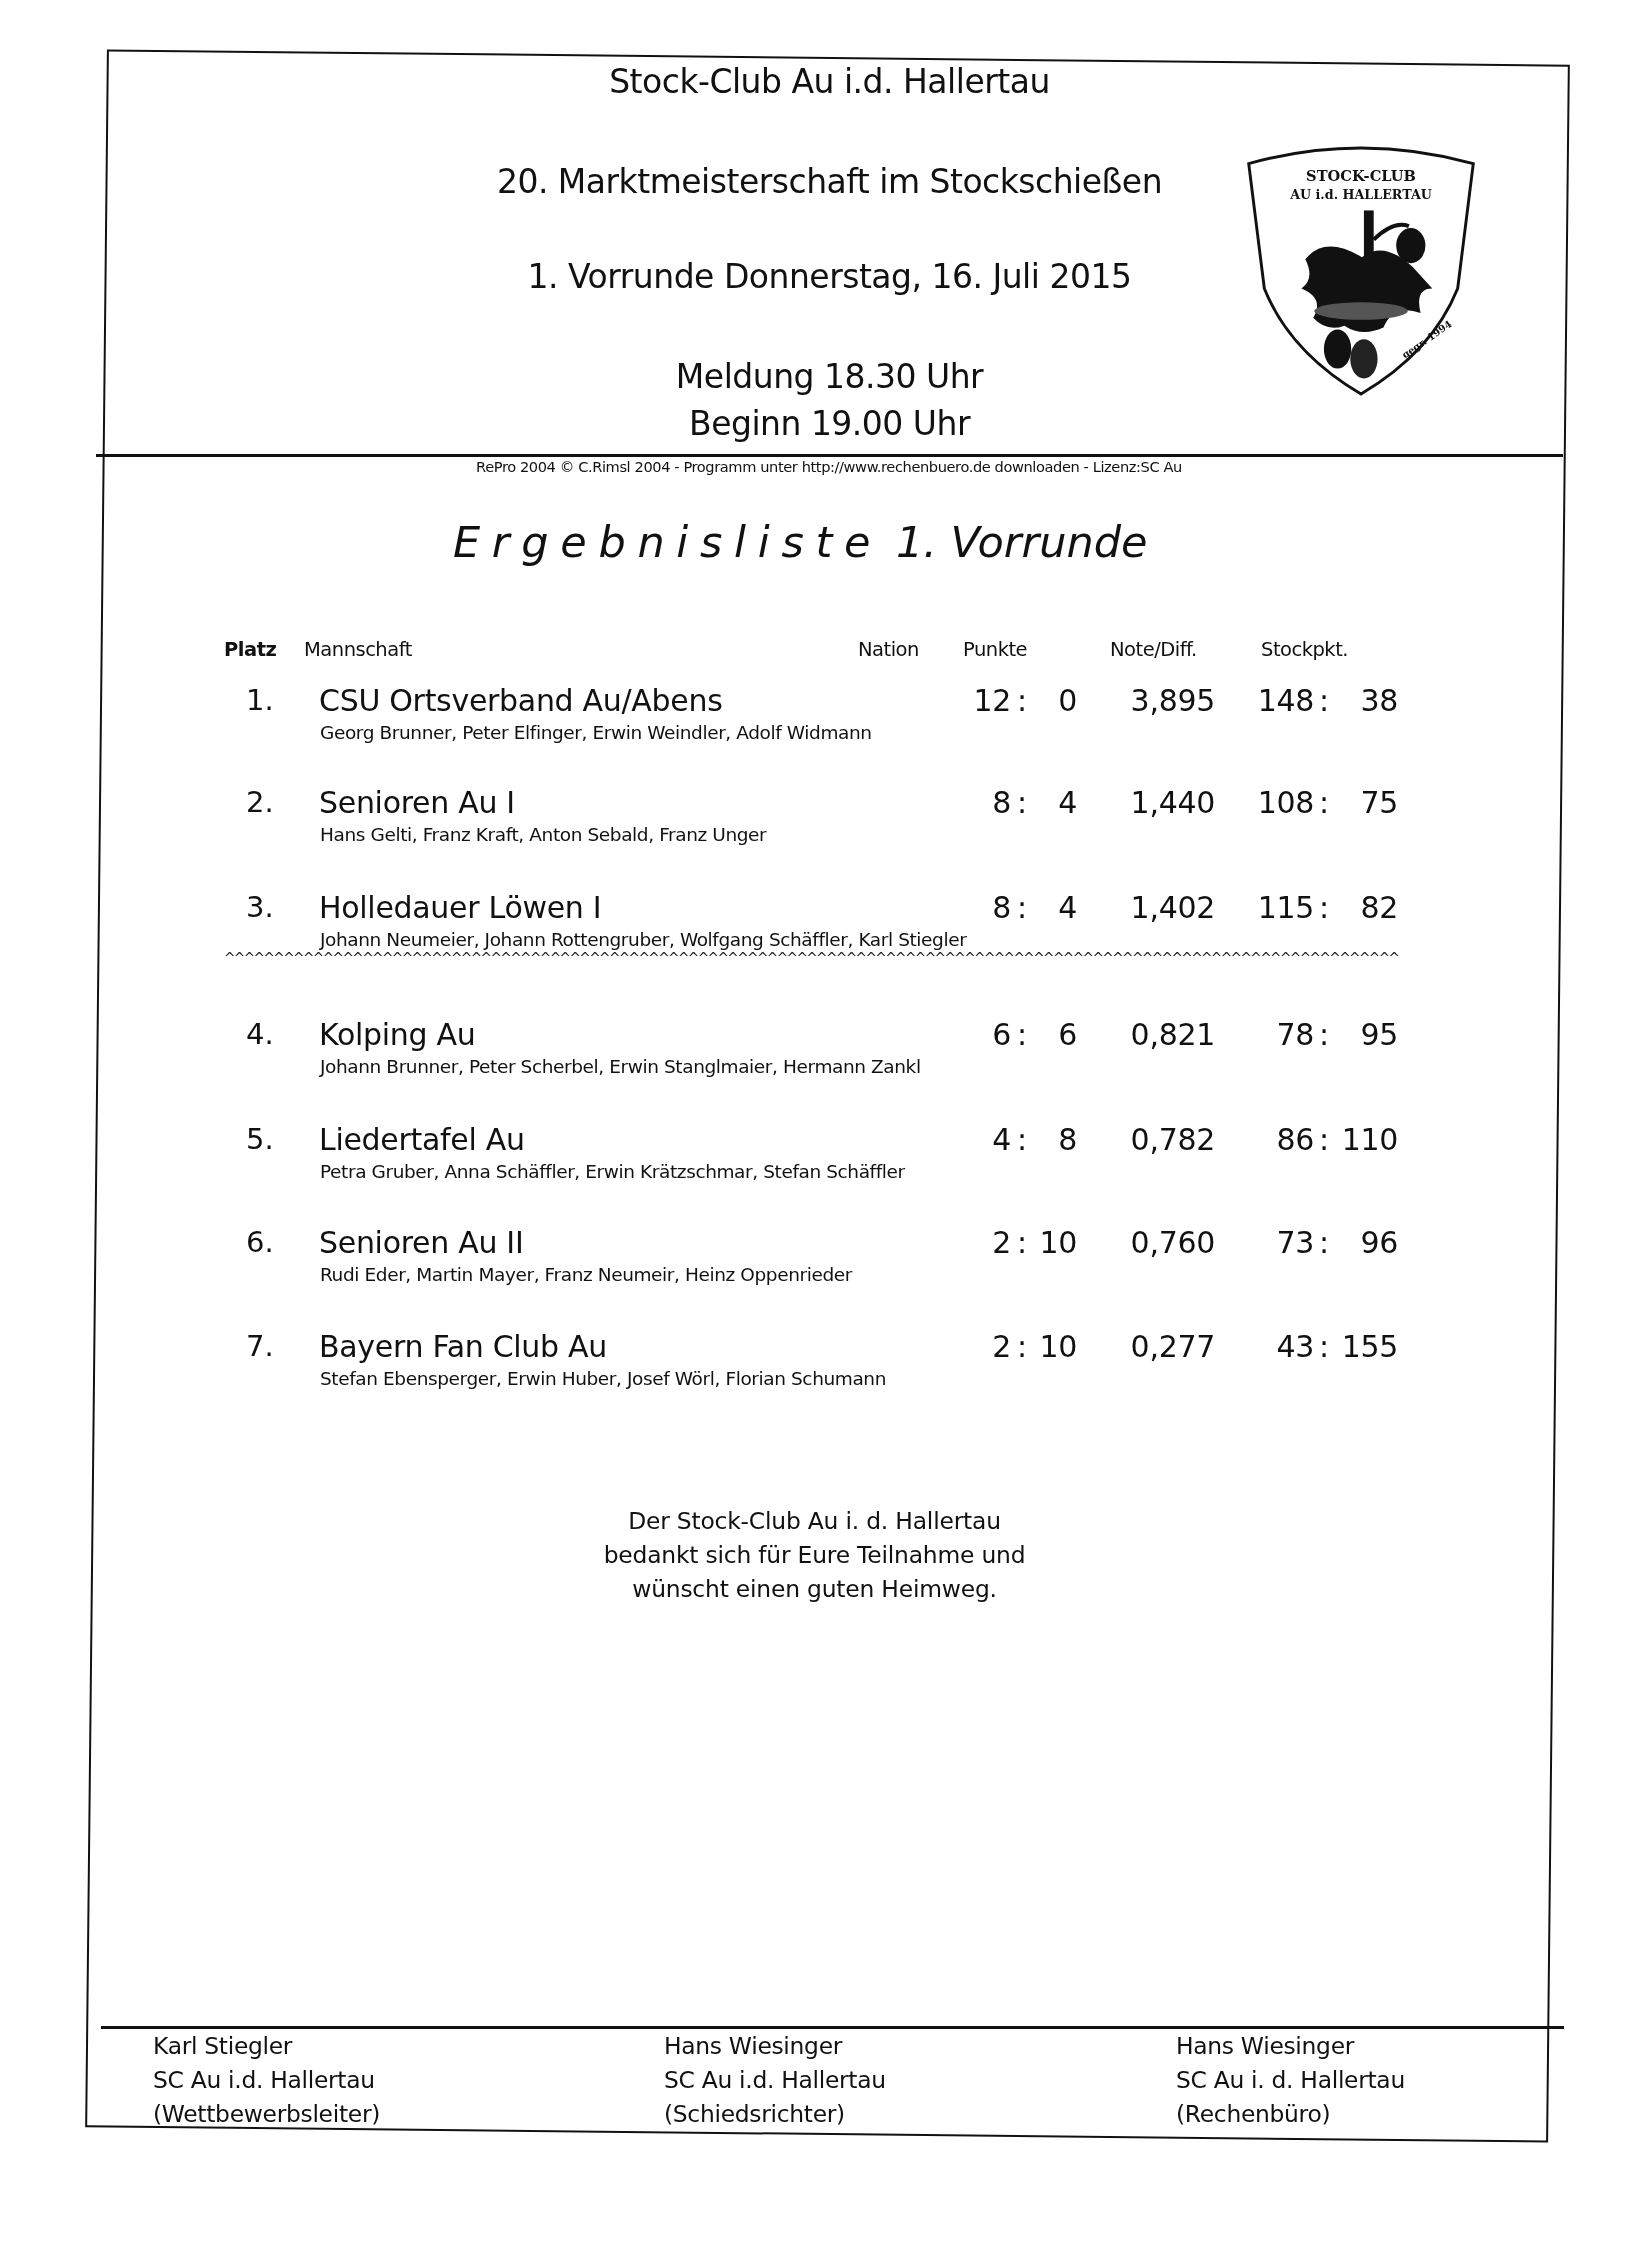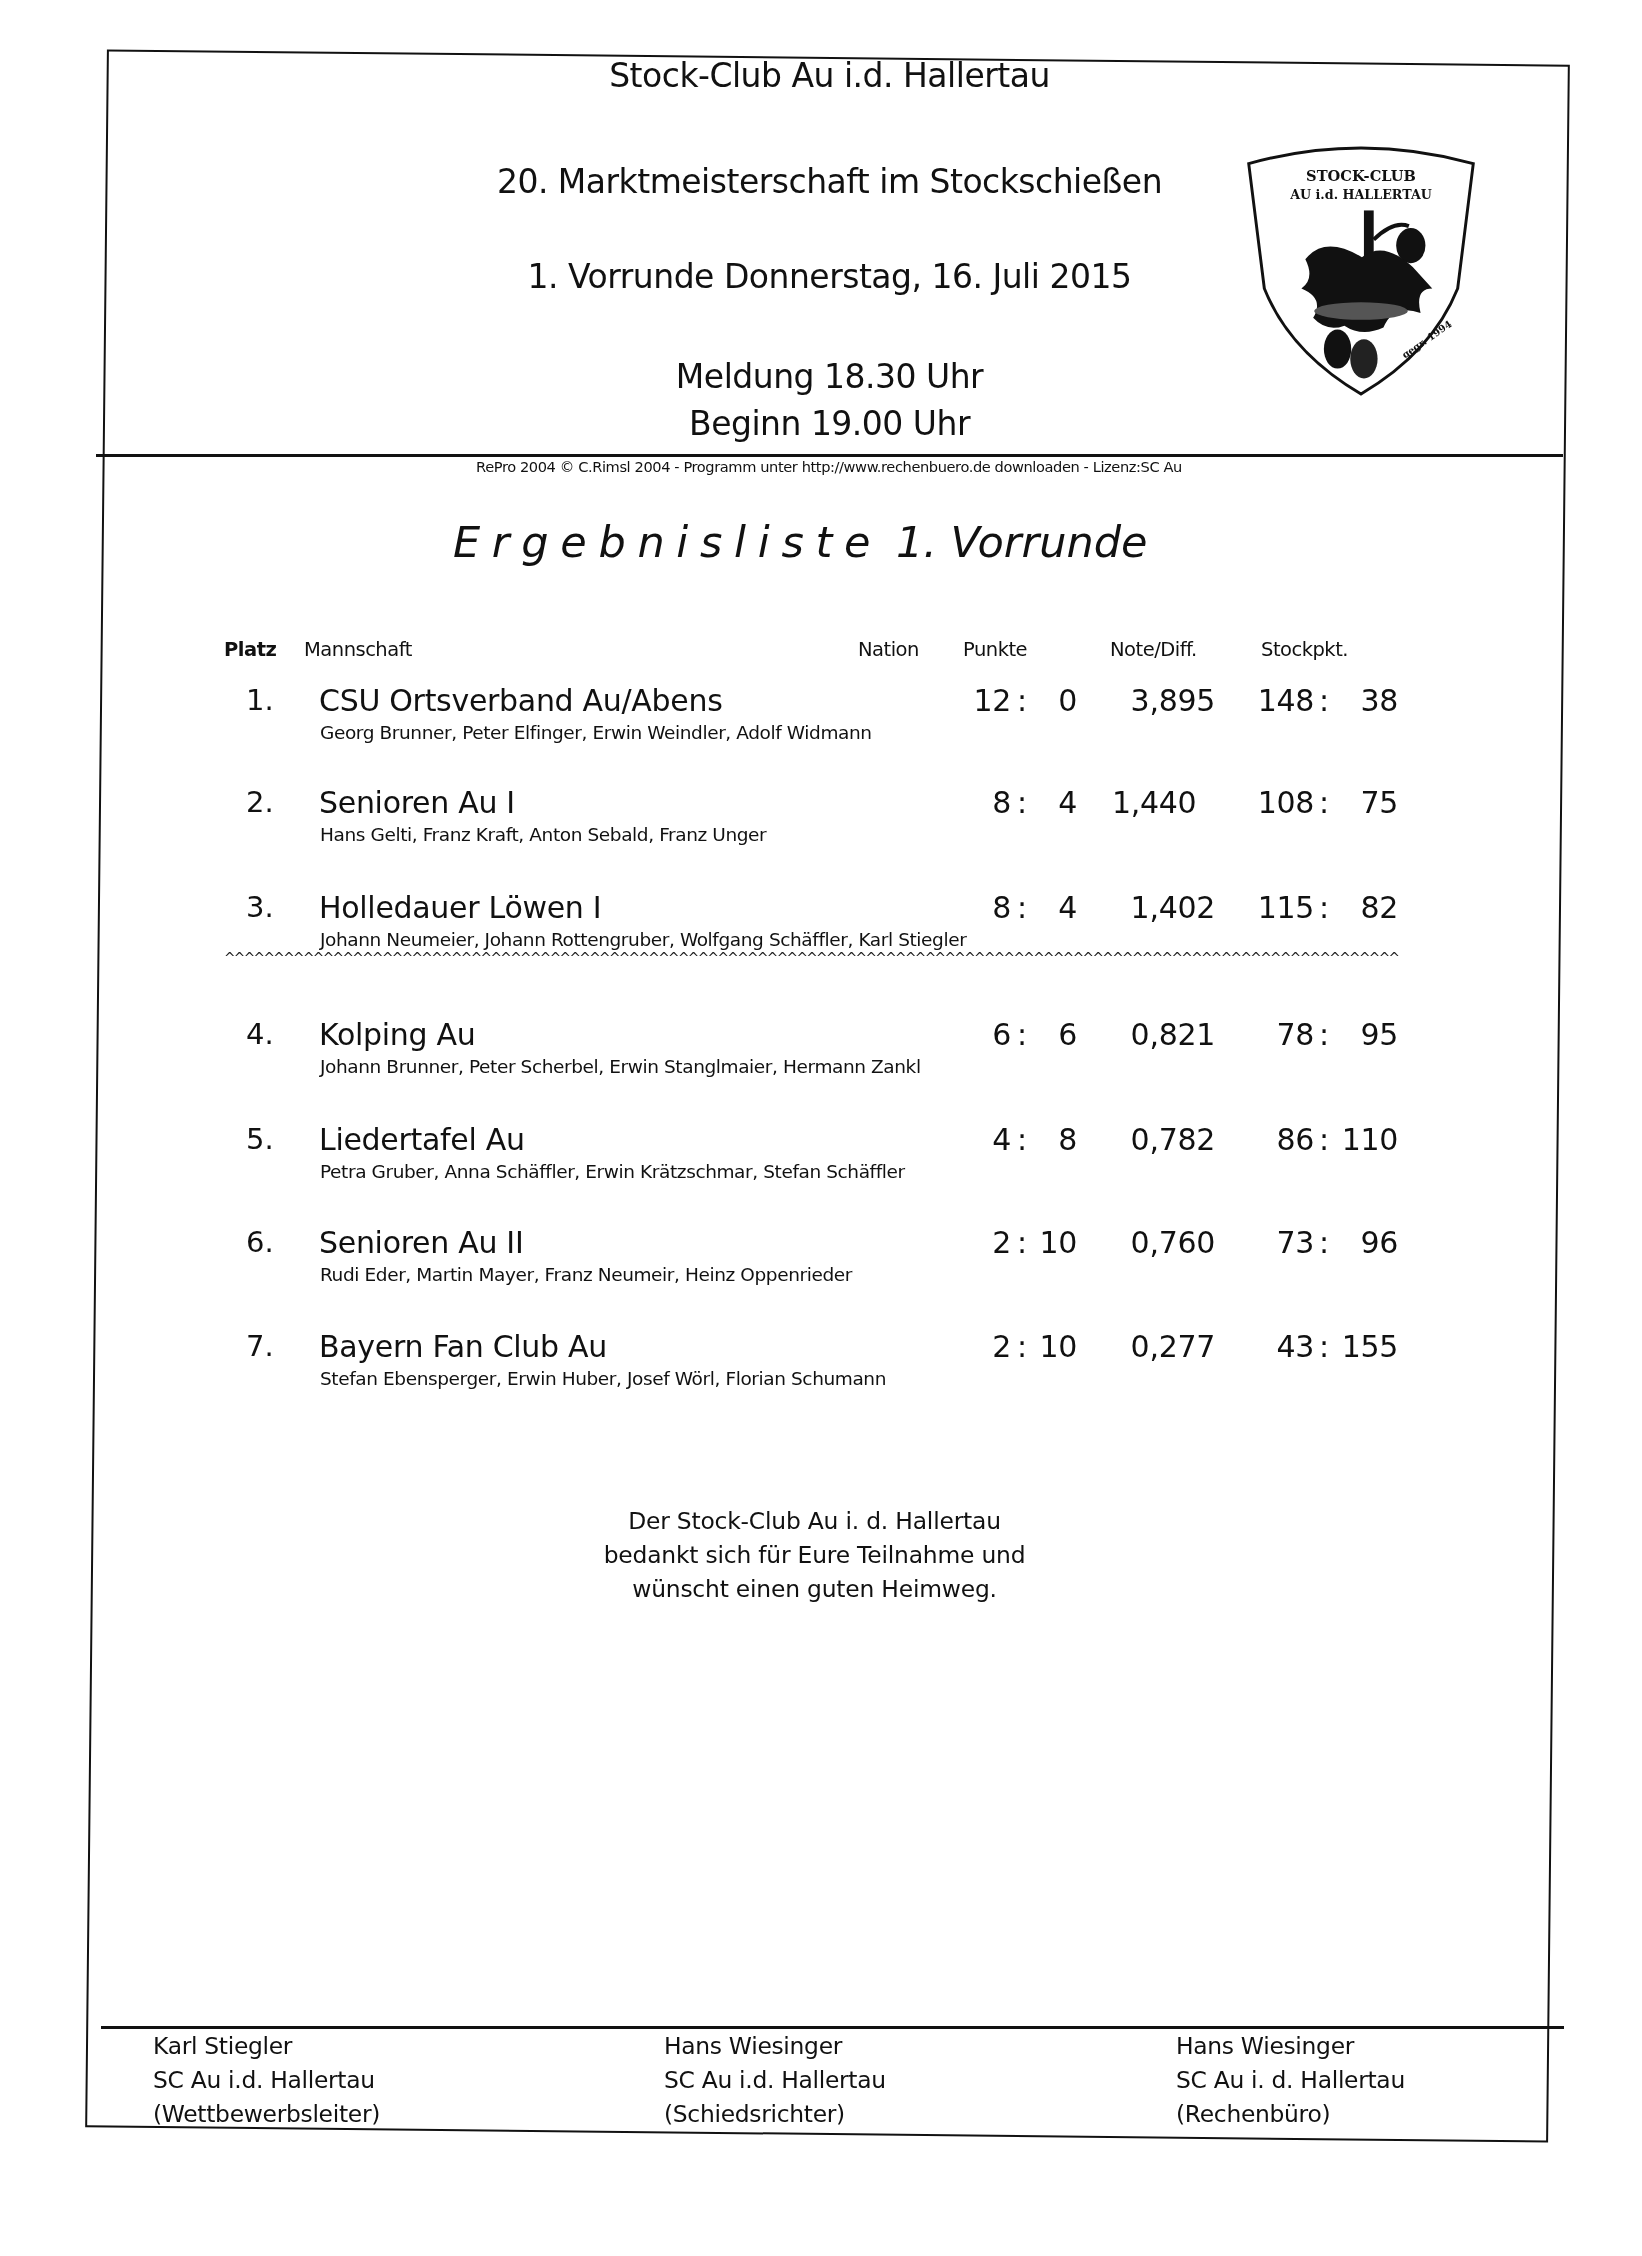--- a/index.html
+++ b/index.html
@@ -28,21 +28,21 @@
   .logo { position:absolute; left:1237px; top:142px; width:248px; height:256px; }
 </style>
 </head>
 <body>
 
 <div class="frame"></div>
 <div class="hline" style="left:96px; top:454px; width:1467px;"></div>
 <div class="hline" style="left:101px; top:2026px; width:1463px;"></div>
 
 <div>
-  <div class="abs h1 center" style="left:293px; width:1073px; top:56px;">Stock-Club  Au i.d. Hallertau</div>
+  <div class="abs h1 center" style="left:293px; width:1073px; top:62px;">Stock-Club  Au i.d. Hallertau</div>
   <div class="abs h2 center" style="left:293px; width:1073px; top:162px;">20. Marktmeisterschaft im Stockschießen</div>
   <div class="abs h3 center" style="left:293px; width:1073px; top:257px;">1. Vorrunde  Donnerstag, 16. Juli 2015</div>
   <div class="abs h4 center" style="left:293px; width:1073px; top:357px;">Meldung 18.30 Uhr</div>
   <div class="abs h4 center" style="left:293px; width:1073px; top:404px;">Beginn  19.00 Uhr</div>
 </div>
 
 <div class="logo">
   <svg width="248" height="256" viewBox="0 0 254 262">
     <path d="M 12 22 Q 127 -10 242 22 L 226 150 Q 200 215 127 258 Q 54 215 28 150 Z" fill="#fff" stroke="#111" stroke-width="3"></path>
     <text x="127" y="40" font-family="DejaVu Serif, serif" font-weight="bold" font-size="15" text-anchor="middle" fill="#111">STOCK-CLUB</text>
@@ -91,21 +91,21 @@
     <div class="abs num" style="left:1336px; width:62px; text-align:right; top:683px;">38</div>
   </div>
 
   <div>
     <div class="abs rank" style="left:246px; top:785px;">2.</div>
     <div class="abs team" style="left:319px; top:785px;">Senioren Au I</div>
     <div class="abs members" style="left:320px; top:824px;">Hans Gelti, Franz Kraft, Anton Sebald, Franz Unger</div>
     <div class="abs num" style="left:956px; width:55px; text-align:right; top:785px;">8</div>
     <div class="abs num" style="left:1017px; top:785px;">:</div>
     <div class="abs num" style="left:1034px; width:43px; text-align:right; top:785px;">4</div>
-    <div class="abs num" style="left:1112px; width:103px; top:785px;">1,440</div>
+    <div class="abs num" style="left:1112px; width:103px; text-align:right; top:785px;">1,440</div>
     <div class="abs num" style="left:1248px; width:66px; text-align:right; top:785px;">108</div>
     <div class="abs num" style="left:1319px; top:785px;">:</div>
     <div class="abs num" style="left:1336px; width:62px; text-align:right; top:785px;">75</div>
   </div>
 
   <div>
     <div class="abs rank" style="left:246px; top:890px;">3.</div>
     <div class="abs team" style="left:319px; top:890px;">Holledauer Löwen I</div>
     <div class="abs members" style="left:320px; top:929px;">Johann Neumeier, Johann Rottengruber, Wolfgang Schäffler, Karl Stiegler</div>
     <div class="abs num" style="left:956px; width:55px; text-align:right; top:890px;">8</div>

